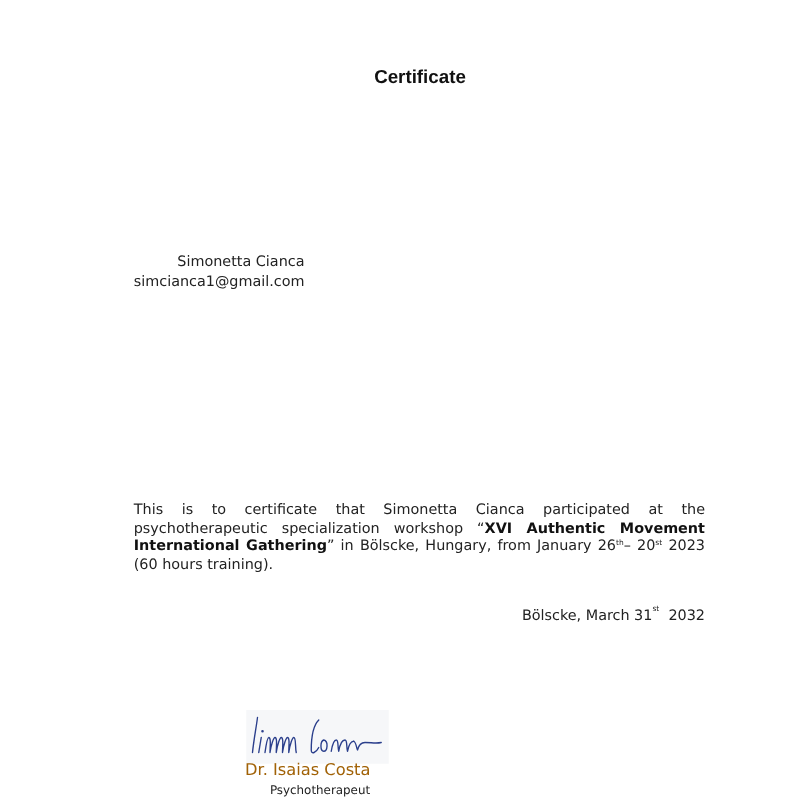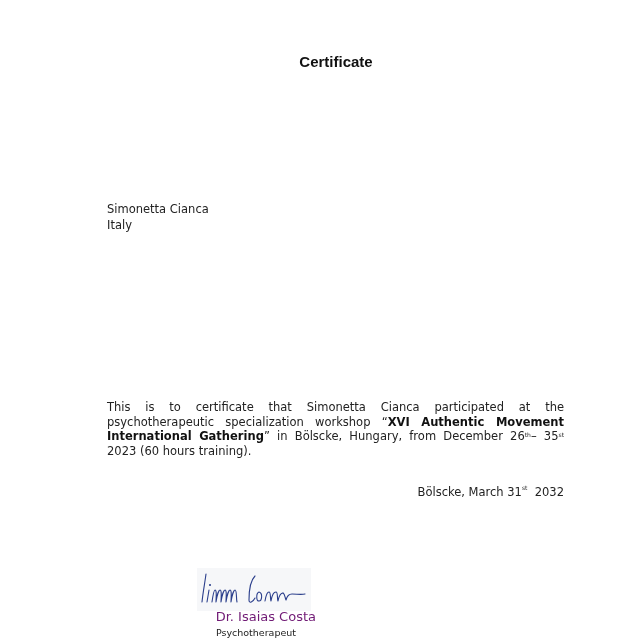--- a/index.html
+++ b/index.html
@@ -26,20 +26,21 @@
       font-size: 15px;
       color: #111111;
     }
     .recipient {
       position: absolute;
       left: 107px;
       top: 202px;
       font-size: 11.5px;
       line-height: 15.5px;
       color: #222222;
+      text-align: right;
     }
     .recipient div { white-space: nowrap; }
     .body-text {
       position: absolute;
       left: 107px;
       top: 400px;
       width: 457px;
       font-size: 11.5px;
       line-height: 14.5px;
       text-align: justify;
@@ -67,47 +68,47 @@
       width: 114px;
       height: 43px;
       background: #f6f7f9;
     }
     .signature-box svg { display: block; }
     .signer-name {
       position: absolute;
       left: 196px;
       top: 609px;
       width: 120px;
-      text-align: right;
+      text-align: left;
       font-size: 13px;
-      color: #701a75;
+      color: #a16207;
       white-space: nowrap;
     }
     .signer-title {
       position: absolute;
       left: 196px;
       top: 627px;
       width: 120px;
       text-align: center;
       font-size: 9.5px;
       color: #222222;
       white-space: nowrap;
     }
   </style>
 </head>
 <body>
 
 <div class="title">Certificate</div>
 
 <div class="recipient">
   <div>Simonetta Cianca</div>
-  <div>Italy</div>
+  <div>simcianca1@gmail.com</div>
 </div>
 
-<div class="body-text"><span>This is to certificate that Simonetta Cianca participated at the psychotherapeutic specialization workshop “</span><b>XVI Authentic Movement International Gathering</b><span>” in Bölscke, Hungary, from December 26</span><sup>th</sup><span>–  35</span><sup>st</sup><span> 2023 (60 hours training).</span></div>
+<div class="body-text"><span>This is to certificate that Simonetta Cianca participated at the psychotherapeutic specialization workshop “</span><b>XVI Authentic Movement International Gathering</b><span>” in Bölscke, Hungary, from January 26</span><sup>th</sup><span>–  20</span><sup>st</sup><span> 2023 (60 hours training).</span></div>
 
 <div class="place-date"><span>Bölscke, March 31</span><sup>st</sup><span style="white-space:pre">  2032</span></div>
 
 <div class="signature-box">
   <svg width="114" height="43" viewBox="0 0 114 43">
     <g fill="none" stroke="#2b3f8c" stroke-width="1.1" stroke-linecap="round" stroke-linejoin="round">
 
       <path d="M9 6 C8 14 6 24 5 34"></path>
 
       <path d="M12 22 L10 34"></path>

